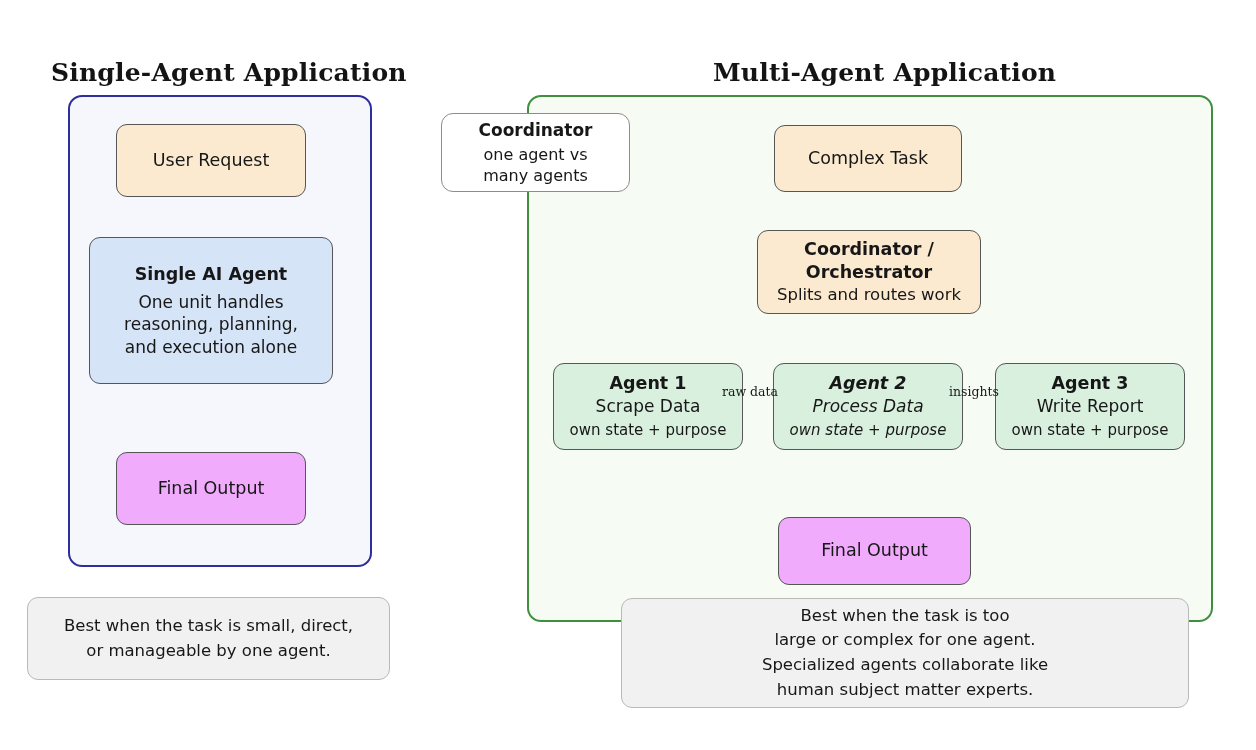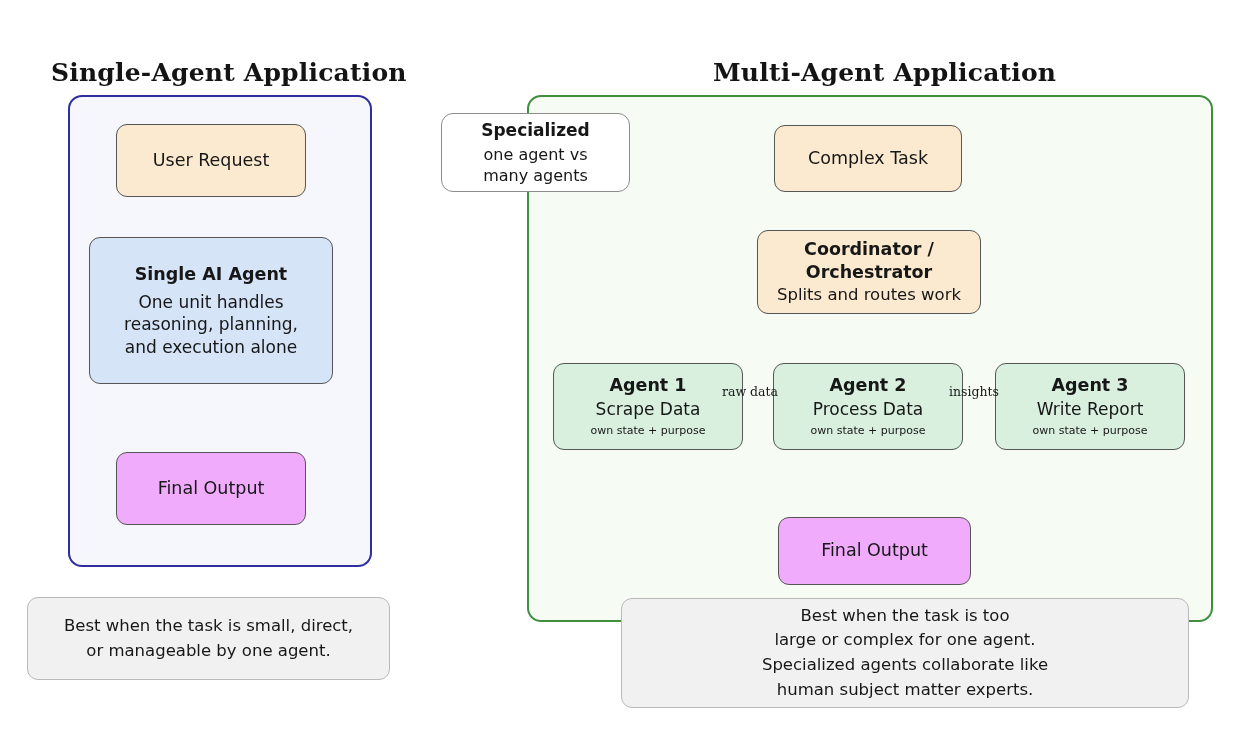--- a/index.html
+++ b/index.html
@@ -86,21 +86,21 @@
     color: #1a1a1a;
     white-space: nowrap;
   }
   svg.wires {
     position: absolute;
     left: 0; top: 0;
     width: 1256px; height: 750px;
     pointer-events: none;
   }
   .sub-small {
-    font-size: 11px;
+    font-size: 15px;
   }
 </style>
 </head>
 <body>
 
 <div id="canvas">
 
   <svg class="wires" viewBox="0 0 1256 750">
     <defs>
       <marker id="ah" markerWidth="9" markerHeight="9" refX="7.4" refY="3.4" orient="auto" markerUnits="strokeWidth">
@@ -147,42 +147,42 @@
       <div>Best when the task is small, direct,</div>
       <div>or manageable by one agent.</div>
     </div>
   </div>
 
   <div class="panel-title" style="left:713px; top:58px;">Multi-Agent Application</div>
 
   <div class="panel" id="multi-panel"></div>
 
   <div class="node fill-white" style="left:441px; top:113px; width:189px; height:79px; font-size:16px; border-radius:12px;">
-    <span class="ttl" style="font-size:17px; margin-bottom:3px;">Specialized</span>
+    <span class="ttl" style="font-size:17px; margin-bottom:3px;">Coordinator</span>
     <span>one agent vs</span>
     <span>many agents</span>
   </div>
 
   <div class="node fill-orange" style="left:774px; top:125px; width:188px; height:67px; font-size:17.5px;">
     <span>Complex Task</span>
   </div>
 
   <div class="node fill-orange" style="left:757px; top:230px; width:224px; height:84px; font-size:16.5px;">
     <span class="ttl" style="font-size:17.5px;">Coordinator /</span>
     <span class="ttl" style="font-size:17.5px;">Orchestrator</span>
     <span>Splits and routes work</span>
   </div>
 
   <div class="node fill-green" style="left:553px; top:363px; width:190px; height:87px; font-size:17px;">
     <span class="ttl" style="font-size:17.5px;">Agent 1</span>
     <span>Scrape Data</span>
     <span class="sub-small" style="margin-top:4px;">own state + purpose</span>
   </div>
 
-  <div class="node fill-green" style="left:773px; top:363px; width:190px; height:87px; font-size:17px;">
+  <div class="node fill-green" style="left:773px; top:363px; width:190px; height:87px; font-size:17px;font-style:italic;">
     <span class="ttl" style="font-size:17.5px;">Agent 2</span>
     <span>Process Data</span>
     <span class="sub-small" style="margin-top:4px;">own state + purpose</span>
   </div>
 
   <div class="node fill-green" style="left:995px; top:363px; width:190px; height:87px; font-size:17px;text-align:center;">
     <span class="ttl" style="font-size:17.5px;">Agent 3</span>
     <span>Write Report</span>
     <span class="sub-small" style="margin-top:4px;">own state + purpose</span>
   </div>

